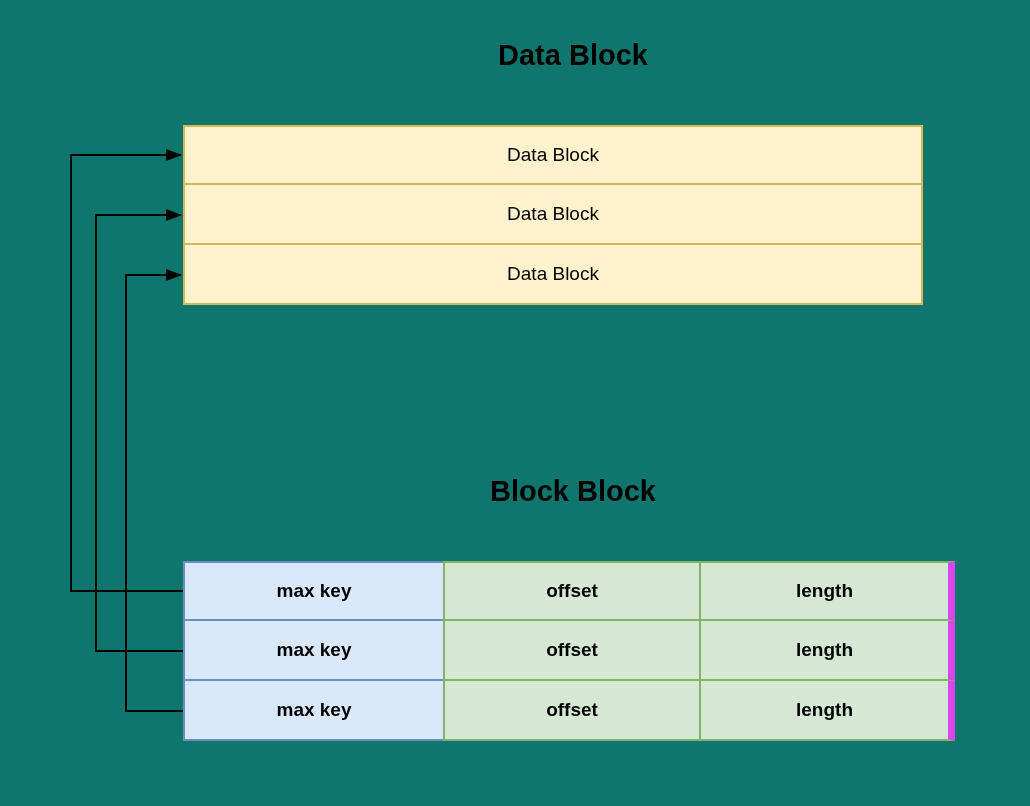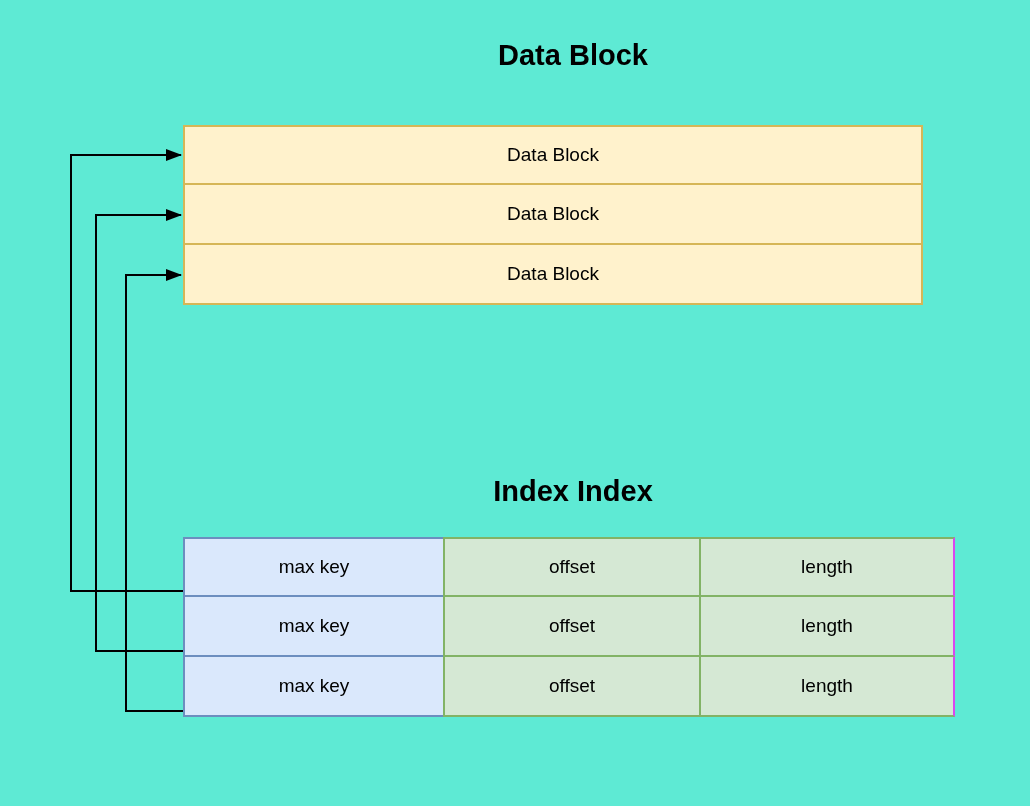--- a/index.html
+++ b/index.html
@@ -1,47 +1,47 @@
 <!DOCTYPE html>
 <html><head>
 <meta charset="utf-8">
 <style>
   html,body{margin:0;padding:0;background:#ffffff;}
   .canvas{
-    position:relative;width:1030px;height:806px;background:#5eead4;
+    position:relative;width:1030px;height:806px;background:#0f766e;
     font-family:"Liberation Sans",sans-serif;color:#000;overflow:hidden;
   }
   .title{
     position:absolute;left:183px;width:780px;text-align:center;
     font-weight:700;font-size:29px;line-height:1.2;color:#000;
   }
   .t-data{top:38px;}
   .t-index{top:474px;}
 
   
   .datablock{position:absolute;left:183px;top:125px;width:740px;}
   .drow{
     box-sizing:border-box;width:740px;height:60px;
     background:#FFF2CC;border:2px solid #D6B656;
     display:flex;align-items:center;justify-content:center;
     font-size:19px;
   }
   .drow + .drow{border-top:0;}
 
   
-  .indexblock{position:absolute;left:183px;top:537px;}
+  .indexblock{position:absolute;left:183px;top:561px;font-weight:bold;}
   .irow{display:flex;height:60px;}
   .cell{
     box-sizing:border-box;height:60px;
     display:flex;align-items:center;justify-content:center;
     font-size:19px;
   }
   .cell.key{width:260px;background:#DAE8FC;border:2px solid #6C8EBF;border-right:0;}
   .cell.val{width:256px;background:#D5E8D4;border:2px solid #82B366;border-right:0;}
-  .cell.val.last{border-right:2px solid #d946ef;}
+  .cell.val.last{border-right:7px solid #d946ef;}
   .irow + .irow .cell{border-top:0;}
 
   .arrows{position:absolute;left:0;top:0;pointer-events:none;}
 </style>
 </head>
 <body>
 
 <div class="canvas">
 
   <div class="title t-data">Data Block</div>
@@ -51,21 +51,21 @@
       <span>Data Block</span>
     </div>
     <div class="drow">
       <span>Data Block</span>
     </div>
     <div class="drow">
       <span>Data Block</span>
     </div>
   </div>
 
-  <div class="title t-index">Index Index</div>
+  <div class="title t-index">Block Block</div>
 
   <div class="indexblock">
     <div class="irow">
       <div class="cell key">max key</div>
       <div class="cell val">offset</div>
       <div class="cell val last">length</div>
     </div>
     <div class="irow">
       <div class="cell key">max key</div>
       <div class="cell val">offset</div>

